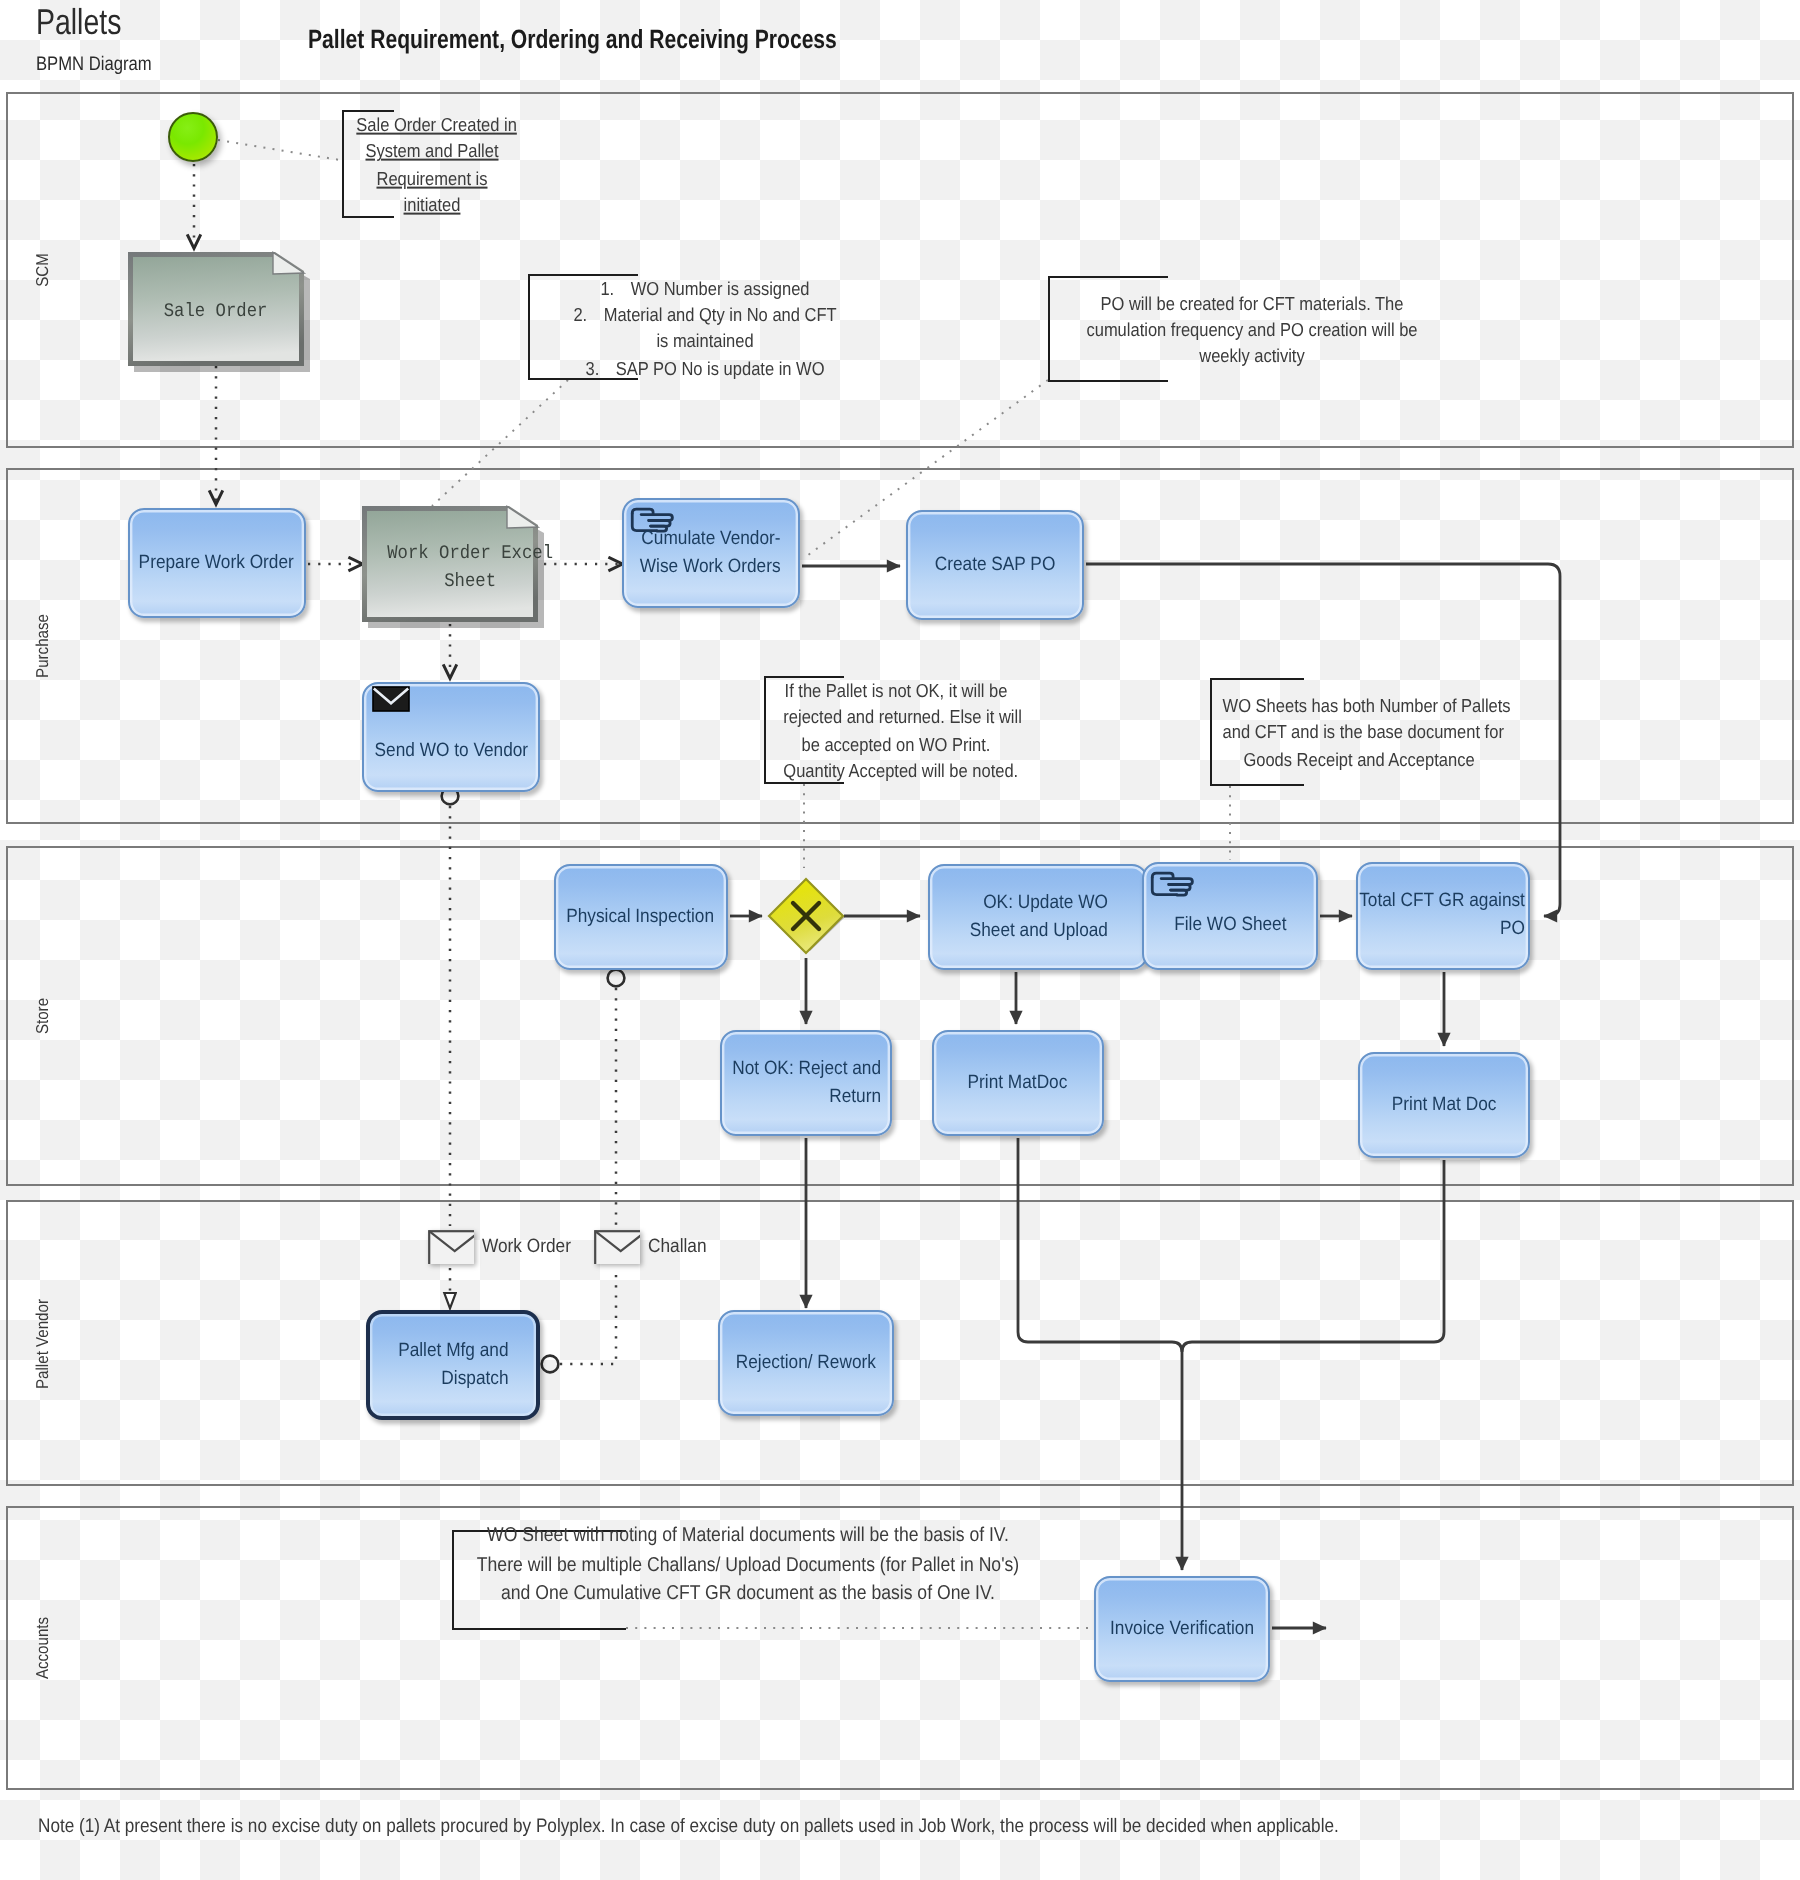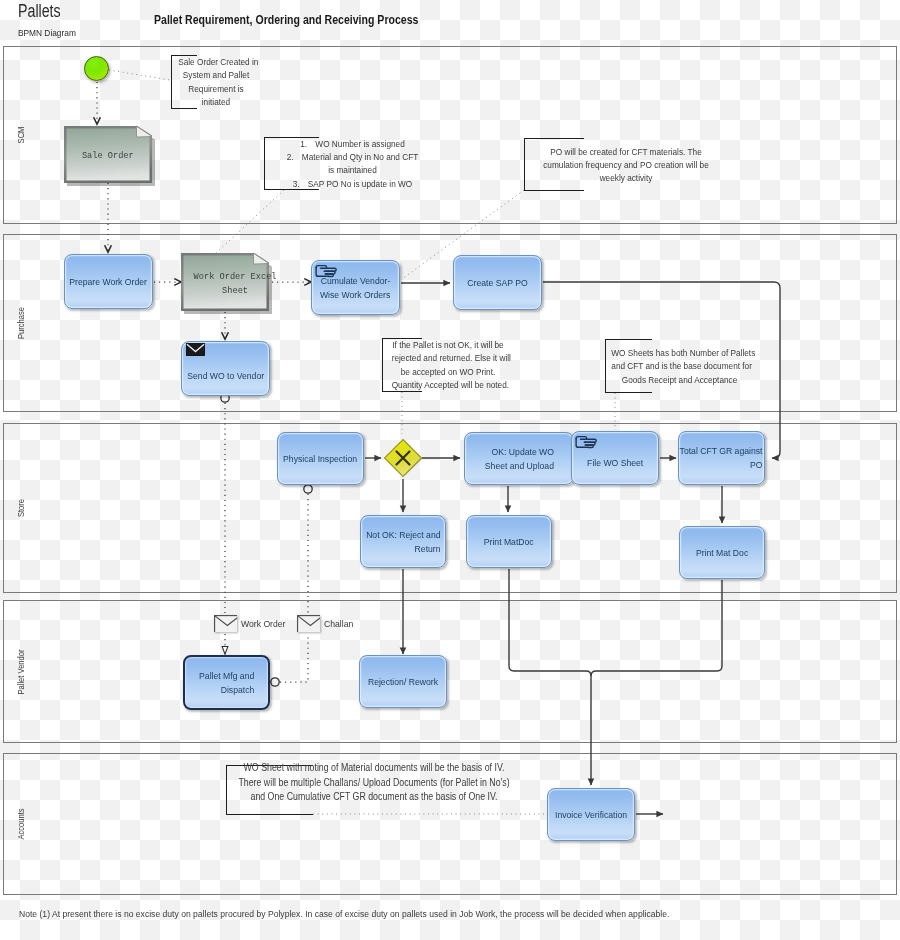--- a/index.html
+++ b/index.html
@@ -232,21 +232,21 @@
           <div class="ln">Sheet</div>
         </span>
       </div>
   </div>
 
   <div class="abs task" style="left:64px;top:254px;width:89px;height:55px;">
     <span class="tl">
         <div class="ln">Prepare Work Order</div>
       </span>
   </div>
-  <div class="abs task" style="left:311px;top:260px;width:89px;height:55px;padding-top:0;">
+  <div class="abs task" style="left:311px;top:249px;width:89px;height:55px;padding-top:0;">
     <span class="ic">
       <svg viewBox="0 0 23.5 15.5" width="25" height="16">
           <use href="#handicon"></use>
         </svg>
     </span>
     <span class="tl">
         <div class="ln">Cumulate Vendor-</div>
         <div class="ln">Wise Work Orders</div>
       </span>
   </div>
@@ -367,21 +367,21 @@
   </div>
 
   <div class="abs task" style="left:547px;top:788px;width:88px;height:53px;">
     <span class="tl">
         <div class="ln">Invoice Verification</div>
       </span>
   </div>
 
   <div class="ann" style="left:171px;top:55px;width:26px;height:54px;">
     <div class="brk" style="width:26px;height:54px;"></div>
-    <div class="txt" style="left:2px;width:86px;">
+    <div class="txt" style="left:2px;width:86px;text-decoration:underline;">
         <div class="ln">Sale Order Created in</div>
         <div class="ln">System and Pallet</div>
         <div class="ln">Requirement is</div>
         <div class="ln">initiated</div>
       </div>
   </div>
   <div class="ann" style="left:264px;top:137px;width:55px;height:53px;padding-left:24px;">
     <div class="brk" style="width:55px;height:53px;"></div>
     <div class="txt" style="left:11px;width:155px;">
         <div class="ln">1. WO Number is assigned</div>

